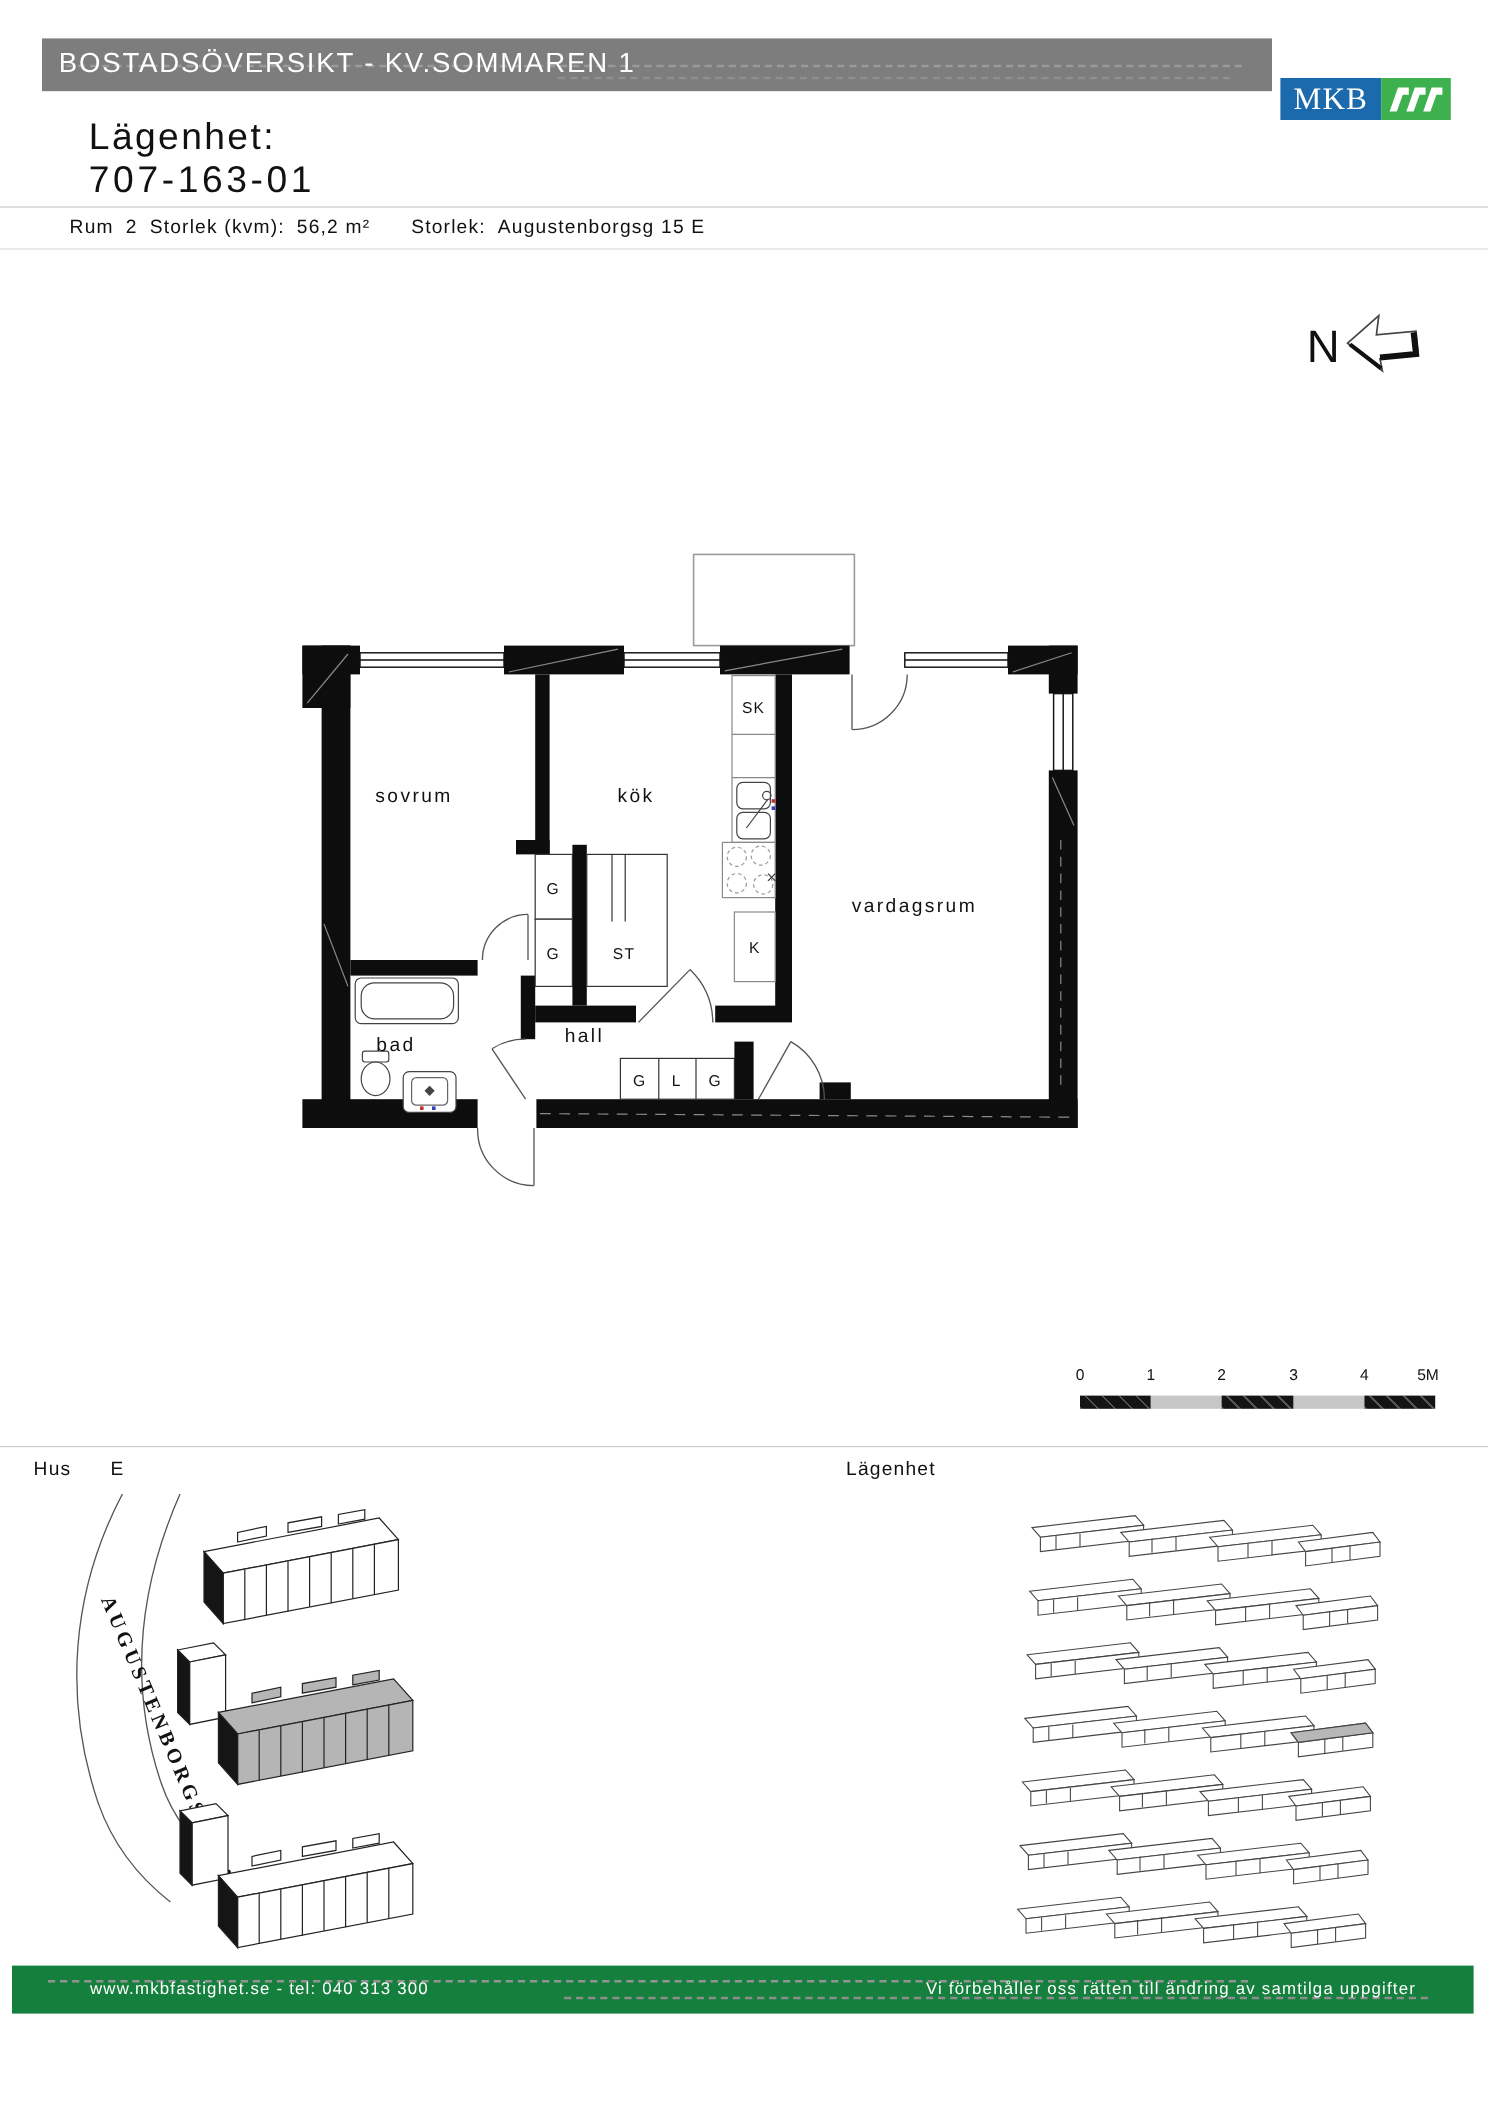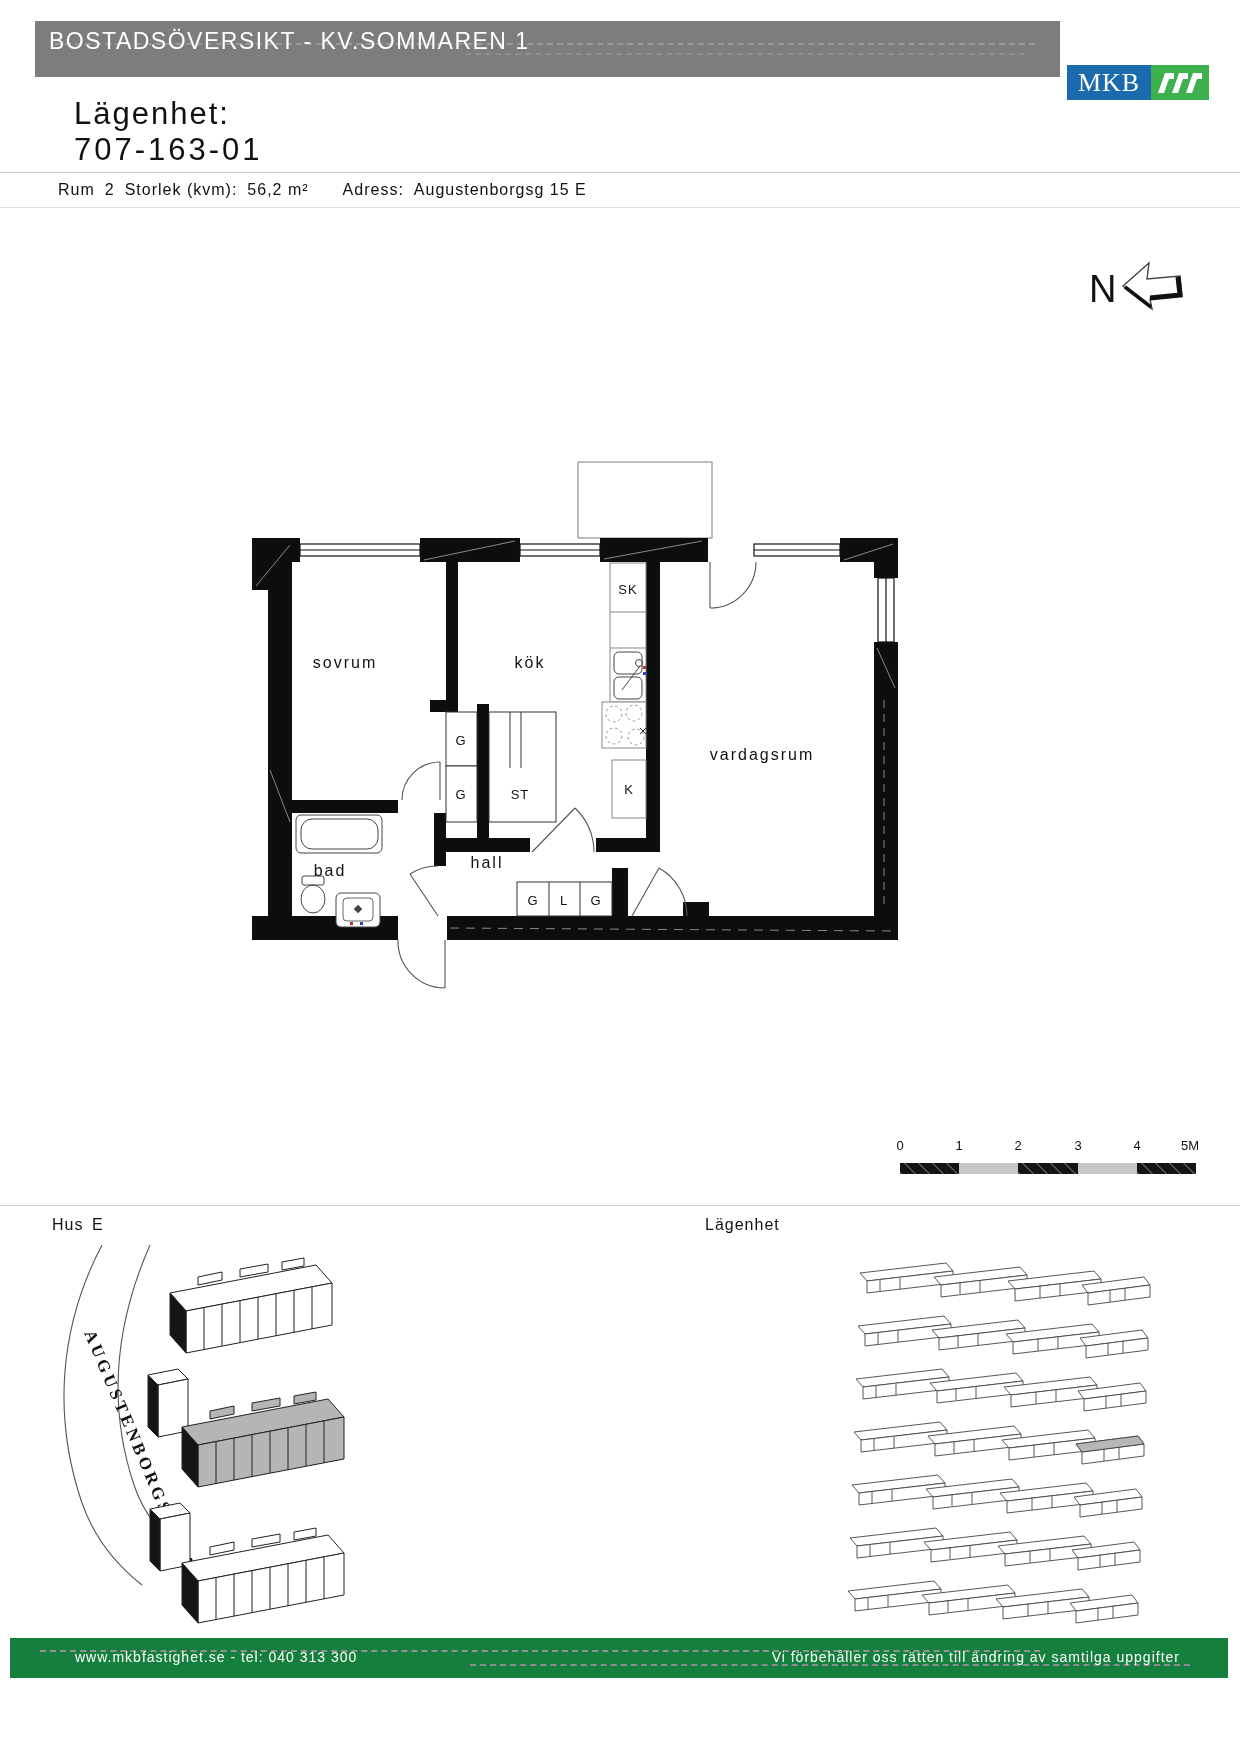--- a/index.html
+++ b/index.html
@@ -1,21 +1,21 @@
 <!DOCTYPE html>
 <html><head>
 <meta charset="utf-8">
 <style>
   html,body{margin:0;padding:0;background:#fff;}
   body{width:1240px;height:1754px;position:relative;overflow:hidden;
        font-family:"Liberation Sans",sans-serif;color:#111;}
   .abs{position:absolute;}
 
   
-  .hbar{left:35px;top:21px;width:1025px;height:56px;background:#7d7d7d;}
+  .hbar{left:35px;top:32px;width:1025px;height:44px;background:#7d7d7d;}
   .hbar .dash1{position:absolute;left:20px;top:22px;width:980px;border-top:2px dashed #9a9a9a;}
   .hbar .dash2{position:absolute;left:430px;top:32px;width:560px;border-top:2px dashed #8f8f8f;}
   .htitle{position:absolute;left:14px;top:7px;font-size:23px;letter-spacing:1.5px;color:#fff;}
   .logo{left:1067px;top:37px;height:35px;display:flex;margin-top:28px;}
   .logo .blue{width:84px;height:35px;background:#1a6aad;color:#fff;display:flex;align-items:center;justify-content:center;
        font-family:"Liberation Serif",serif;font-size:26px;letter-spacing:1px;}
   .logo .green{width:58px;height:35px;background:#3cb14d;display:flex;align-items:center;justify-content:center;}
 
   
   .titlerow{left:48px;top:96px;display:flex;align-items:baseline;flex-direction:column;}
@@ -72,21 +72,21 @@
   <span class="lbl">Lägenhet:</span>
   <span class="num">707-163-01</span>
 </div>
 
 <div class="abs rule1"></div>
 <div class="abs inforow">
   <span>Rum</span>
   <span>2</span>
   <span>Storlek (kvm):</span>
   <span class="gap">56,2 m²</span>
-  <span>Adress:</span>
+  <span>Storlek:</span>
   <span>Augustenborgsg 15 E</span>
 </div>
 <div class="abs rule2"></div>
 
 <svg class="abs" style="left:1075px;top:250px;" width="130" height="70" viewBox="0 0 130 70">
   <text x="14" y="52" font-size="38" fill="#111">N</text>
   <g>
     <path d="M48 36 L74 13 L72 29 L105 26 L107 46 L75 49 L77 59 Z" fill="#fff" stroke="#444" stroke-width="1.4"></path>
     <path d="M103 27 L105 45 L75 48" fill="none" stroke="#111" stroke-width="5"></path>
     <path d="M50 37 L76 57" fill="none" stroke="#111" stroke-width="3.5"></path>
@@ -252,21 +252,21 @@
     <div class="seg b"></div>
       <div class="seg g"></div>
       <div class="seg b"></div>
       <div class="seg g"></div>
       <div class="seg b"></div>
   </div>
 </div>
 
 <div class="abs rule3"></div>
 
-<span class="abs husrow" style="left:52px;top:1216px;">Hus</span>
+<span class="abs husrow" style="left:28px;top:1216px;">Hus</span>
 <span class="abs husrow" style="left:92px;top:1216px;">E</span>
 <span class="abs husrow" style="left:705px;top:1216px;">Lägenhet</span>
 
 <svg class="abs" style="left:30px;top:1245px;" width="370" height="420" viewBox="0 0 370 420">
   <defs>
     <g id="siteBldg" stroke="#222" stroke-width="1">
       <polygon points="28,22 52,17 52,9 28,14"></polygon>
       <polygon points="70,14 98,9 98,1 70,6"></polygon>
       <polygon points="112,7 134,3 134,-5 112,-1"></polygon>
       <polygon points="0,30 146,2 162,20 16,48"></polygon>

